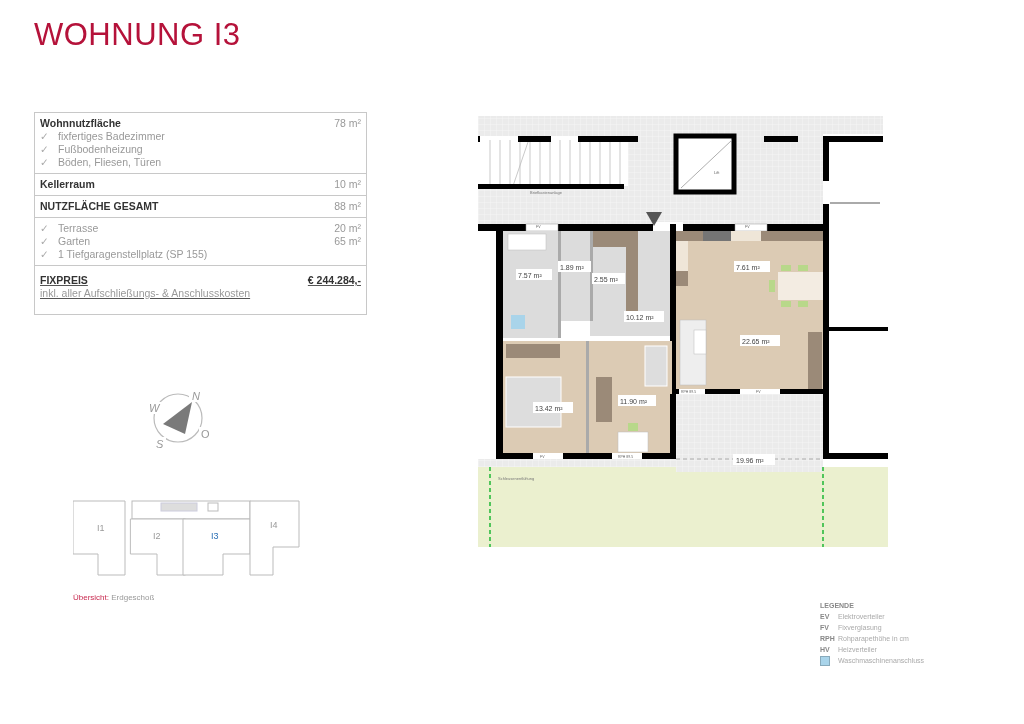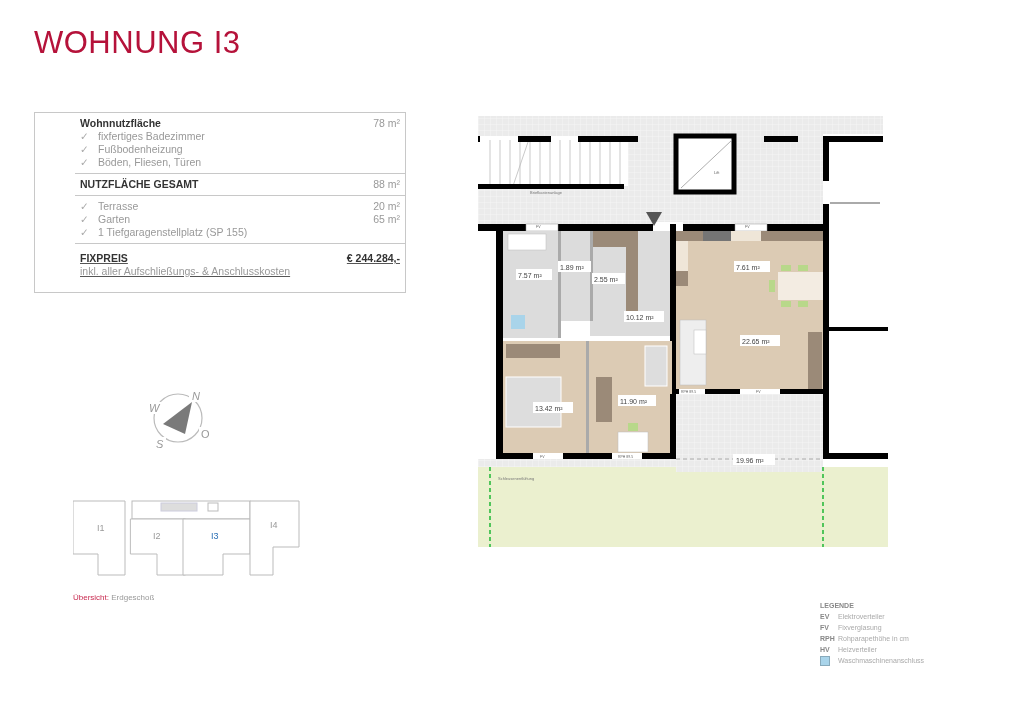--- a/index.html
+++ b/index.html
@@ -1,18 +1,18 @@
 <!DOCTYPE html>
 <html><head>
 <meta charset="utf-8">
 <style>
   * { box-sizing: border-box; margin: 0; padding: 0; }
   body { width: 1024px; height: 724px; background: #fff; font-family: "Liberation Sans", sans-serif; position: relative; overflow: hidden; color: #555; }
-  .title { position: absolute; left: 34px; top: 25px; font-size: 31px; color: #b5123a; letter-spacing: 0.5px; font-weight: normal; }
-  .info { position: absolute; left: 34px; top: 112px; width: 372px; border: 1px solid #c8c8c8; font-size: 10.5px; padding-left: 40px; }
+  .title { position: absolute; left: 34px; top: 17px; font-size: 31px; color: #b5123a; letter-spacing: 0.5px; font-weight: normal; }
+  .info { position: absolute; left: 34px; top: 112px; width: 333px; border: 1px solid #c8c8c8; font-size: 10.5px; }
   .sec { border-bottom: 1px solid #c8c8c8; padding: 4px 5px; }
   .sec:last-child { border-bottom: none; padding-bottom: 14px; text-decoration: underline; }
   .row { display: flex; justify-content: space-between; line-height: 13px; }
   .b { color: #333; font-weight: bold; }
   .g { color: #999; }
   .chk { color: #aaa; display: inline-block; width: 18px; }
   .compass { position: absolute; left: 145px; top: 388px; }
   .overview { position: absolute; left: 73px; top: 499px; }
   .ov-caption { position: absolute; left: 73px; top: 593px; font-size: 8px; color: #999; }
   .ov-caption b { color: #c8294f; font-weight: normal; }
@@ -33,20 +33,26 @@
         <span class="g">78 m²</span>
       </div>
     <div class="row g">
         <span><span class="chk">✓</span><span>fixfertiges Badezimmer</span></span>
       </div>
     <div class="row g">
         <span><span class="chk">✓</span><span>Fußbodenheizung</span></span>
       </div>
     <div class="row g">
         <span><span class="chk">✓</span><span>Böden, Fliesen, Türen</span></span>
+      </div>
+  </div>
+  <div class="sec">
+    <div class="row">
+        <span class="b">Kellerraum</span>
+        <span class="g">10 m²</span>
       </div>
   </div>
   <div class="sec">
     <div class="row">
         <span class="b">NUTZFLÄCHE GESAMT</span>
         <span class="g">88 m²</span>
       </div>
   </div>
   <div class="sec">
     <div class="row g">

